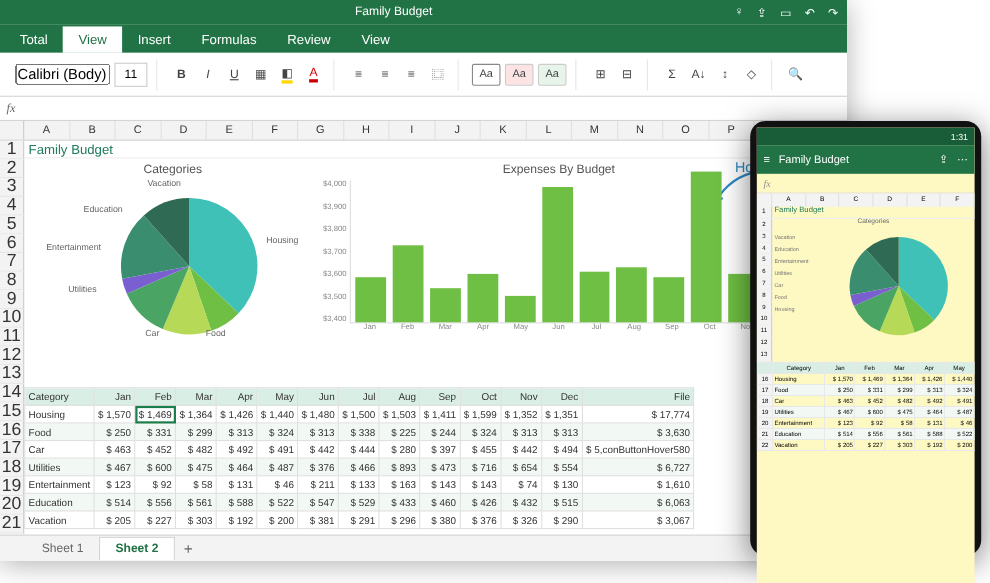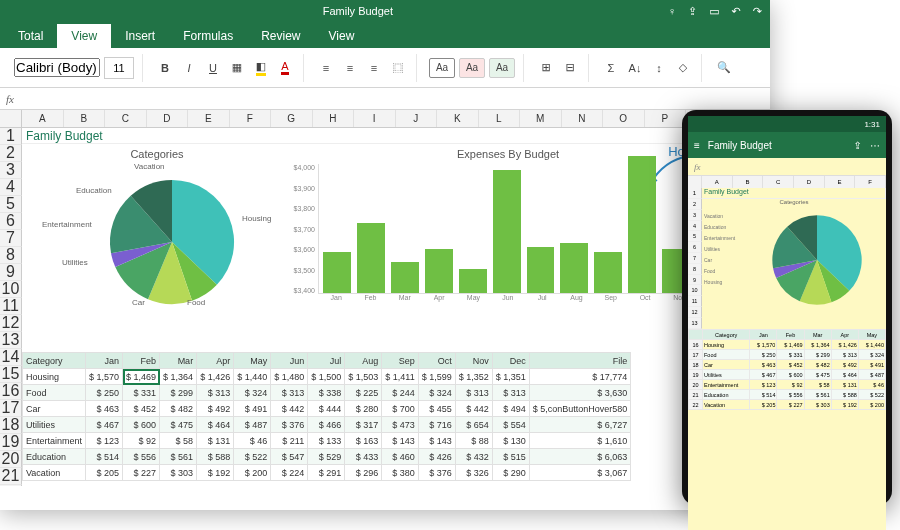--- a/index.html
+++ b/index.html
@@ -360,55 +360,55 @@
               <tr>
                 <td class="cat">Car</td>
                 <td>$   463</td>
                 <td>$   452</td>
                 <td>$   482</td>
                 <td>$   492</td>
                 <td>$   491</td>
                 <td>$   442</td>
                 <td>$   444</td>
                 <td>$   280</td>
-                <td>$   700</td>
+                <td>$   397</td>
                 <td>$   455</td>
                 <td>$   442</td>
                 <td>$   494</td>
                 <td>$   5,conButtonHover580</td>
               </tr>
               <tr>
                 <td class="cat">Utilities</td>
                 <td>$   467</td>
                 <td>$   600</td>
                 <td>$   475</td>
                 <td>$   464</td>
                 <td>$   487</td>
                 <td>$   376</td>
                 <td>$   466</td>
-                <td>$   317</td>
+                <td>$   893</td>
                 <td>$   473</td>
                 <td>$   716</td>
                 <td>$   654</td>
                 <td>$   554</td>
                 <td>$   6,727</td>
               </tr>
               <tr>
                 <td class="cat">Entertainment</td>
                 <td>$   123</td>
                 <td>$   92</td>
                 <td>$   58</td>
                 <td>$   131</td>
                 <td>$   46</td>
                 <td>$   211</td>
                 <td>$   133</td>
                 <td>$   163</td>
                 <td>$   143</td>
                 <td>$   143</td>
-                <td>$   88</td>
+                <td>$   74</td>
                 <td>$   130</td>
                 <td>$   1,610</td>
               </tr>
               <tr>
                 <td class="cat">Education</td>
                 <td>$   514</td>
                 <td>$   556</td>
                 <td>$   561</td>
                 <td>$   588</td>
                 <td>$   522</td>
@@ -421,37 +421,42 @@
                 <td>$   515</td>
                 <td>$   6,063</td>
               </tr>
               <tr>
                 <td class="cat">Vacation</td>
                 <td>$   205</td>
                 <td>$   227</td>
                 <td>$   303</td>
                 <td>$   192</td>
                 <td>$   200</td>
-                <td>$   224</td>
+                <td>$   381</td>
                 <td>$   291</td>
                 <td>$   296</td>
                 <td>$   380</td>
                 <td>$   376</td>
                 <td>$   326</td>
                 <td>$   290</td>
                 <td>$   3,067</td>
               </tr>
             </tbody>
           </table>
       </div>
 
     </div>
     <div class="vscroll"></div>
   </div>
 
+  <div class="sheet-tabs">
+    <div class="sheet-tab">Sheet 1</div>
+    <div class="sheet-tab active">Sheet 2</div>
+    <div class="sheet-add">+</div>
+  </div>
 </div>
 
 <div class="phone">
   <div class="phone-screen">
     <div class="p-statusbar">
         <span>1:31</span>
       </div>
     <div class="p-titlebar">
       <span>≡</span>
       <span class="p-title">Family Budget</span>

